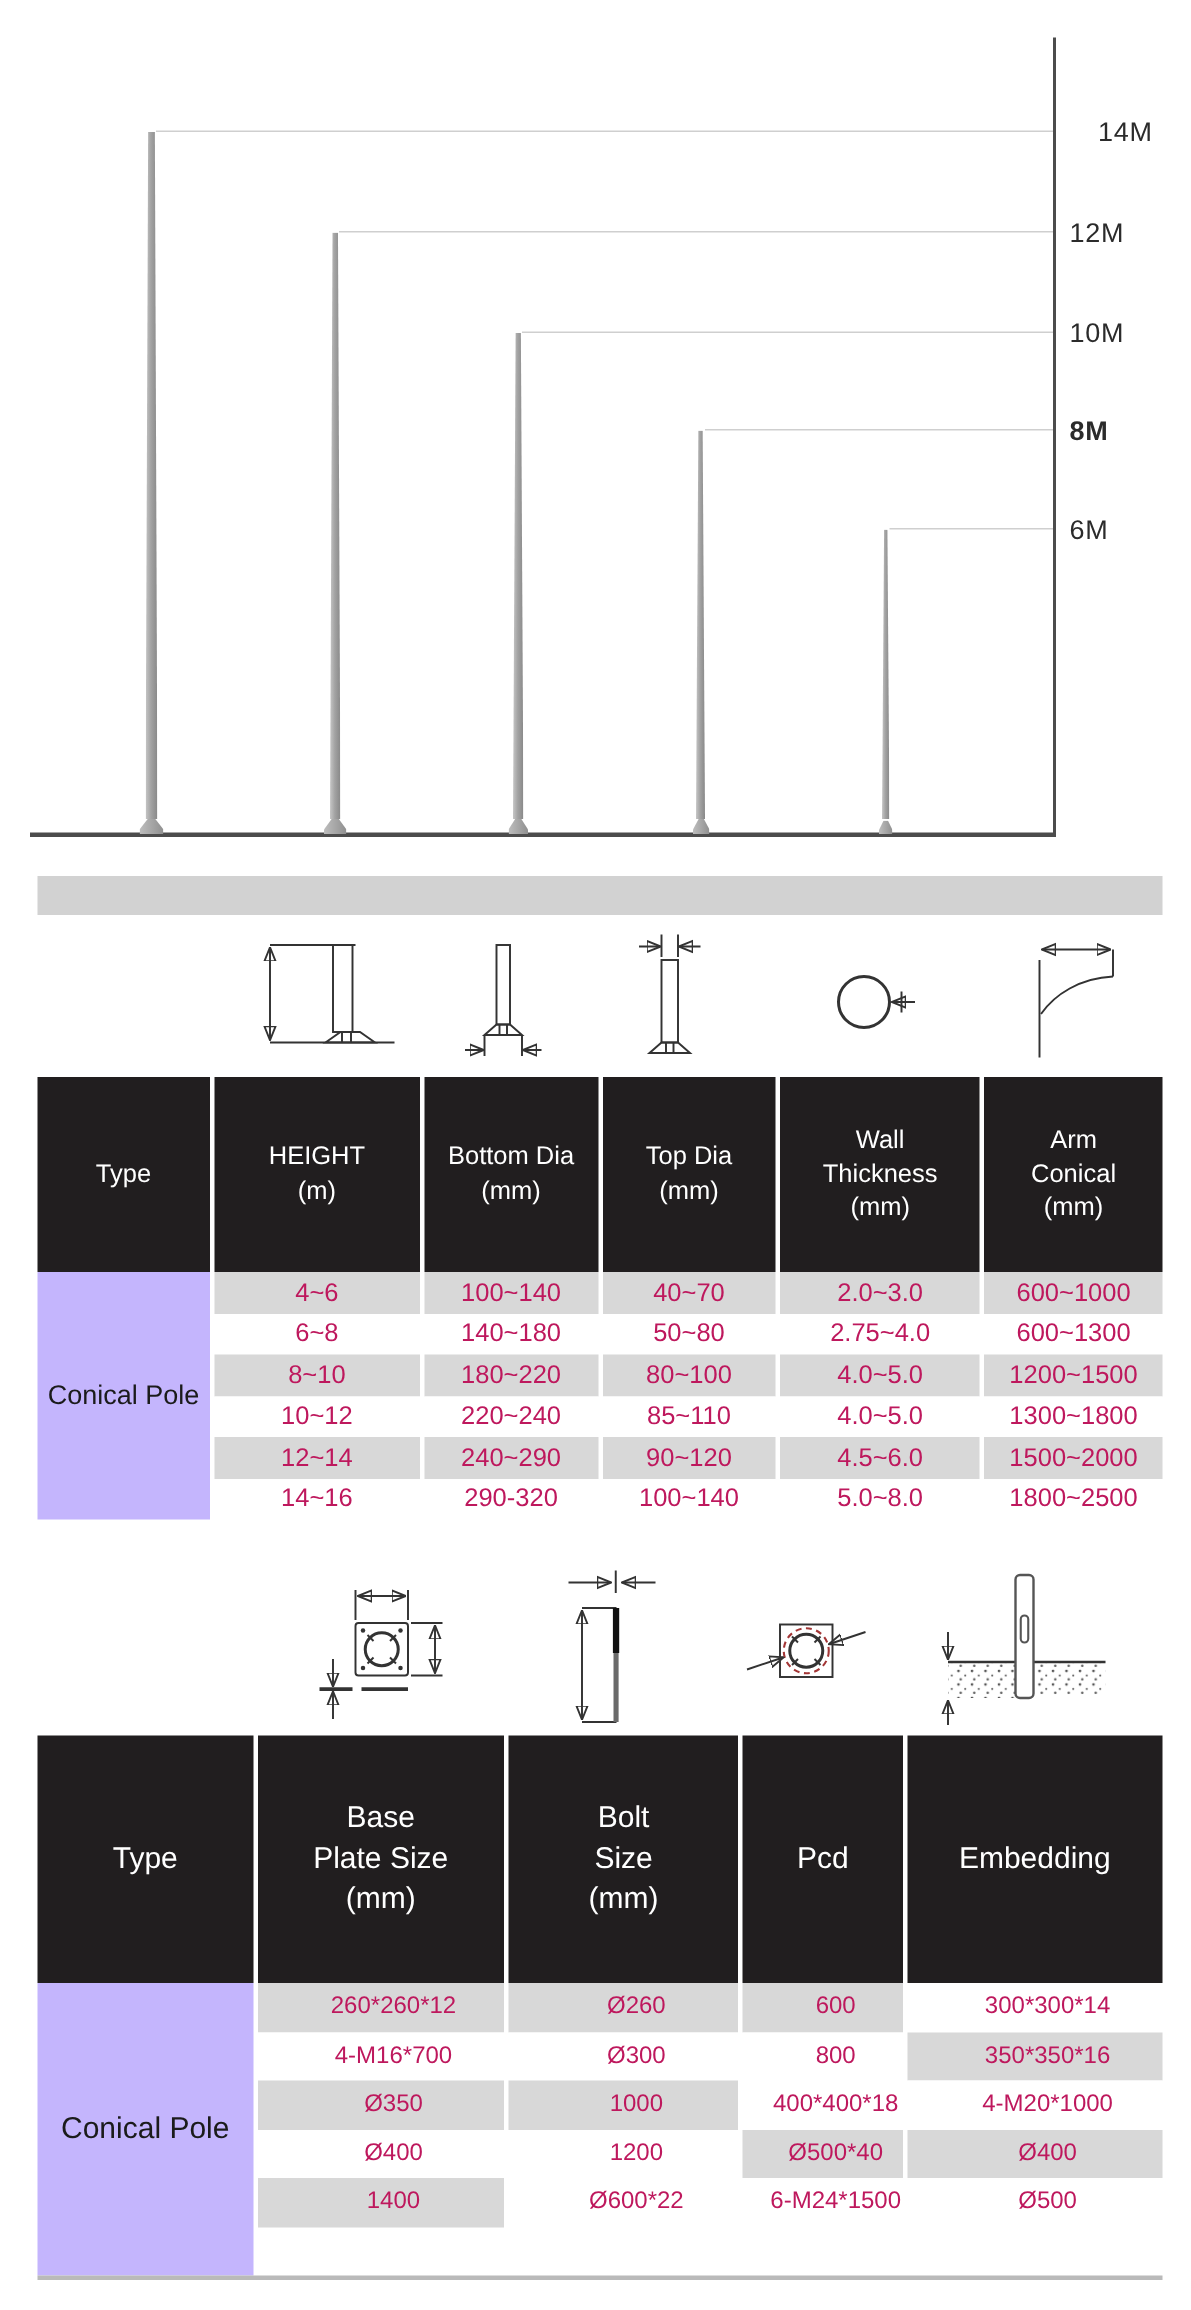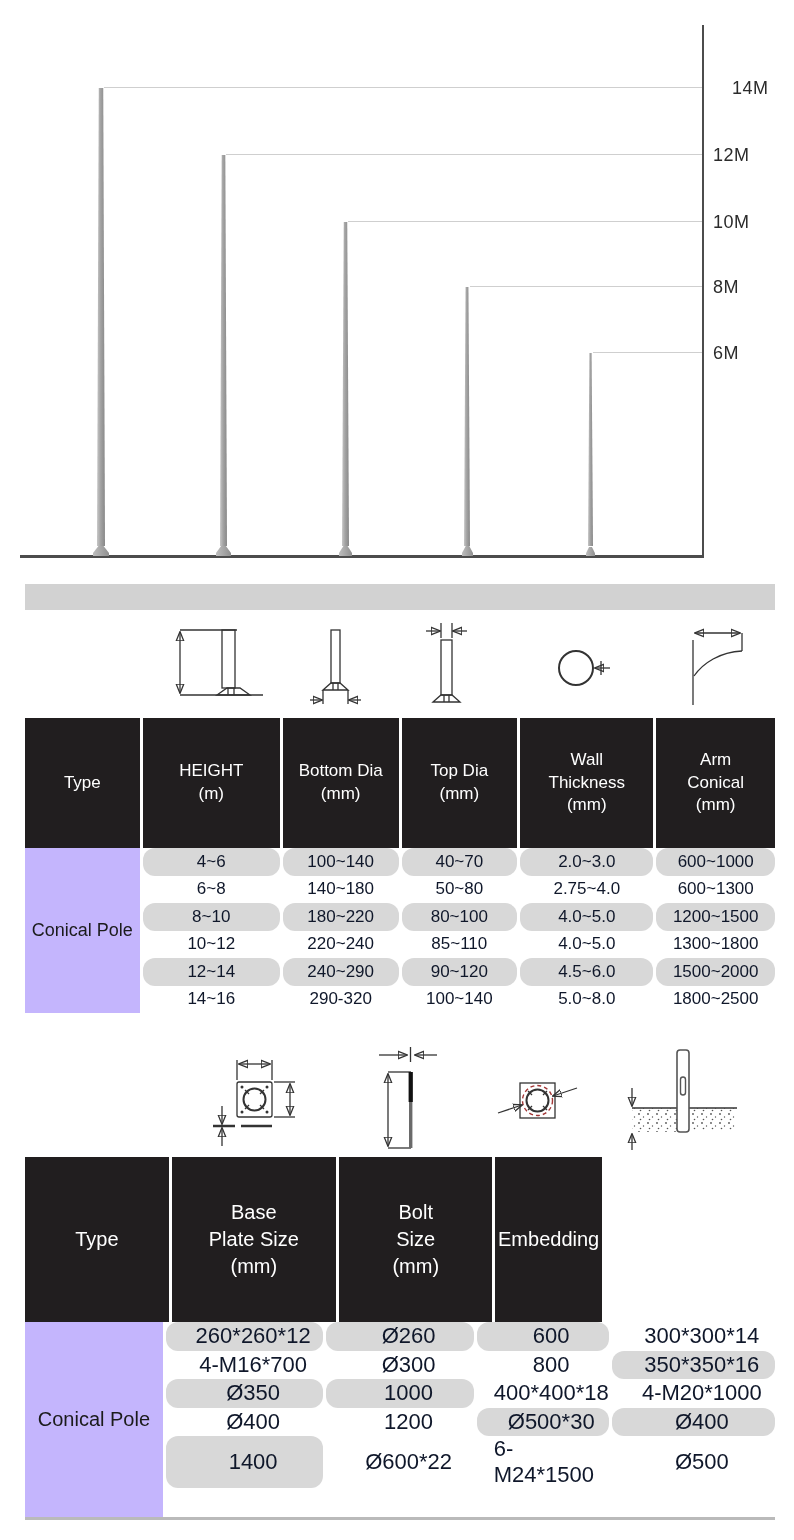--- a/index.html
+++ b/index.html
@@ -15,27 +15,27 @@
   .pole-flange{background:linear-gradient(90deg,#bdbdbd,#909090);
                clip-path:polygon(34% 0,66% 0,100% 70%,100% 100%,0 100%,0 70%);}
   .hlabel{font-size:18px;color:#2b2b2b;letter-spacing:.5px;}
 
   
   .graybar{left:25px;top:584px;width:750px;height:26px;background:#d2d2d2;}
   .thead{display:grid;column-gap:3px;background:#fff;}
   .thead .hcell{background:#211e1f;color:#fff;display:flex;align-items:center;
                 justify-content:center;text-align:center;white-space:pre-line;line-height:1.35;}
   .tbody{display:grid;column-gap:3px;background:#fff;}
-  .cell{display:flex;align-items:center;justify-content:center;color:#0f172a;border-radius:12px;}
+  .cell{display:flex;align-items:center;justify-content:center;color:#be185d;}
   .rowgray{background:#d8d8d8;}
   .rowwhite{background:#fff;}
   .typecell{background:#c4b5fd;display:flex;align-items:center;justify-content:center;color:#1b1b1b;}
   .t1 .hcell,.t1 .cell{font-size:17px;}
   .t2 .hcell{font-size:20px;}
-  .t2 .cell{font-size:22px;padding-left:17px;}
+  .t2 .cell{font-size:16px;padding-left:17px;}
   .botline{left:25px;top:1517px;width:750px;height:3px;background:#bababa;}
   svg line,svg path,svg rect.lw,svg circle.lw{stroke:#333;stroke-width:1.3;fill:none;}
 </style>
 </head>
 <body>
 
 <div id="page">
 
   <div class="abs" style="left:0;top:0;width:794px;height:570px;">
     <div class="abs axis-v"></div>
@@ -58,21 +58,21 @@
 
     <div class="abs pole-body" style="left:464px;top:287px;width:6px;height:259px;clip-path:polygon(26% 0,74% 0,100% 100%,0 100%);"></div>
     <div class="abs pole-flange" style="left:462px;top:546px;width:11px;height:10px;"></div>
 
     <div class="abs pole-body" style="left:588px;top:353px;width:5px;height:193px;clip-path:polygon(28% 0,72% 0,100% 100%,0 100%);"></div>
     <div class="abs pole-flange" style="left:586px;top:547px;width:9px;height:9px;"></div>
 
     <div class="abs hlabel" style="left:732px;top:78px;">14M</div>
     <div class="abs hlabel" style="left:713px;top:145px;">12M</div>
     <div class="abs hlabel" style="left:713px;top:212px;">10M</div>
-    <div class="abs hlabel" style="left:713px;top:277px;">8M</div>
+    <div class="abs hlabel" style="left:713px;top:277px;font-weight:bold;">8M</div>
     <div class="abs hlabel" style="left:713px;top:343px;">6M</div>
   </div>
 
   <div class="abs graybar"></div>
 
   <div class="abs" style="left:25px;top:610px;width:750px;height:108px;">
     <svg width="750" height="108" viewBox="0 0 750 108">
       <defs>
         <marker id="ar" viewBox="0 0 10 10" refX="9" refY="5" markerWidth="7.5" markerHeight="7.5" orient="auto-start-reverse">
           <path d="M0,1.2 L9.5,5 L0,8.8 z" fill="#333" stroke="none"></path>
@@ -252,20 +252,21 @@
   </div>
 
   <div class="abs thead t2" style="left:25px;top:1157px;width:750px;height:165px;grid-template-columns:146fr 167fr 156fr 108fr 173fr;">
     <div class="hcell">Type</div>
     <div class="hcell">Base
 Plate Size
 (mm)</div>
     <div class="hcell">Bolt
 Size
 (mm)</div>
+    <div class="hcell">Pcd</div>
     <div class="hcell">Embedding</div>
   </div>
 
   <div class="abs tbody t2" style="left:25px;top:1322px;width:750px;height:195px;grid-template-columns:146fr 167fr 156fr 108fr 173fr;grid-template-rows:repeat(6,1fr);">
     <div class="typecell" style="grid-row:1/7;font-size:20px;">Conical Pole</div>
 
     <div class="cell rowgray">260*260*12</div>
     <div class="cell rowgray">Ø260</div>
     <div class="cell rowgray">600</div>
 
@@ -276,21 +277,21 @@
 
     <div class="cell rowgray">350*350*16</div>
     <div class="cell rowgray">Ø350</div>
     <div class="cell rowgray">1000</div>
 
     <div class="cell rowwhite">400*400*18</div>
     <div class="cell rowwhite">4-M20*1000</div>
     <div class="cell rowwhite">Ø400</div>
     <div class="cell rowwhite">1200</div>
 
-    <div class="cell rowgray">Ø500*30</div>
+    <div class="cell rowgray">Ø500*40</div>
     <div class="cell rowgray">Ø400</div>
     <div class="cell rowgray">1400</div>
 
     <div class="cell rowwhite">Ø600*22</div>
     <div class="cell rowwhite">6-M24*1500</div>
     <div class="cell rowwhite">Ø500</div>
   </div>
 
   <div class="abs botline"></div>
 </div>

